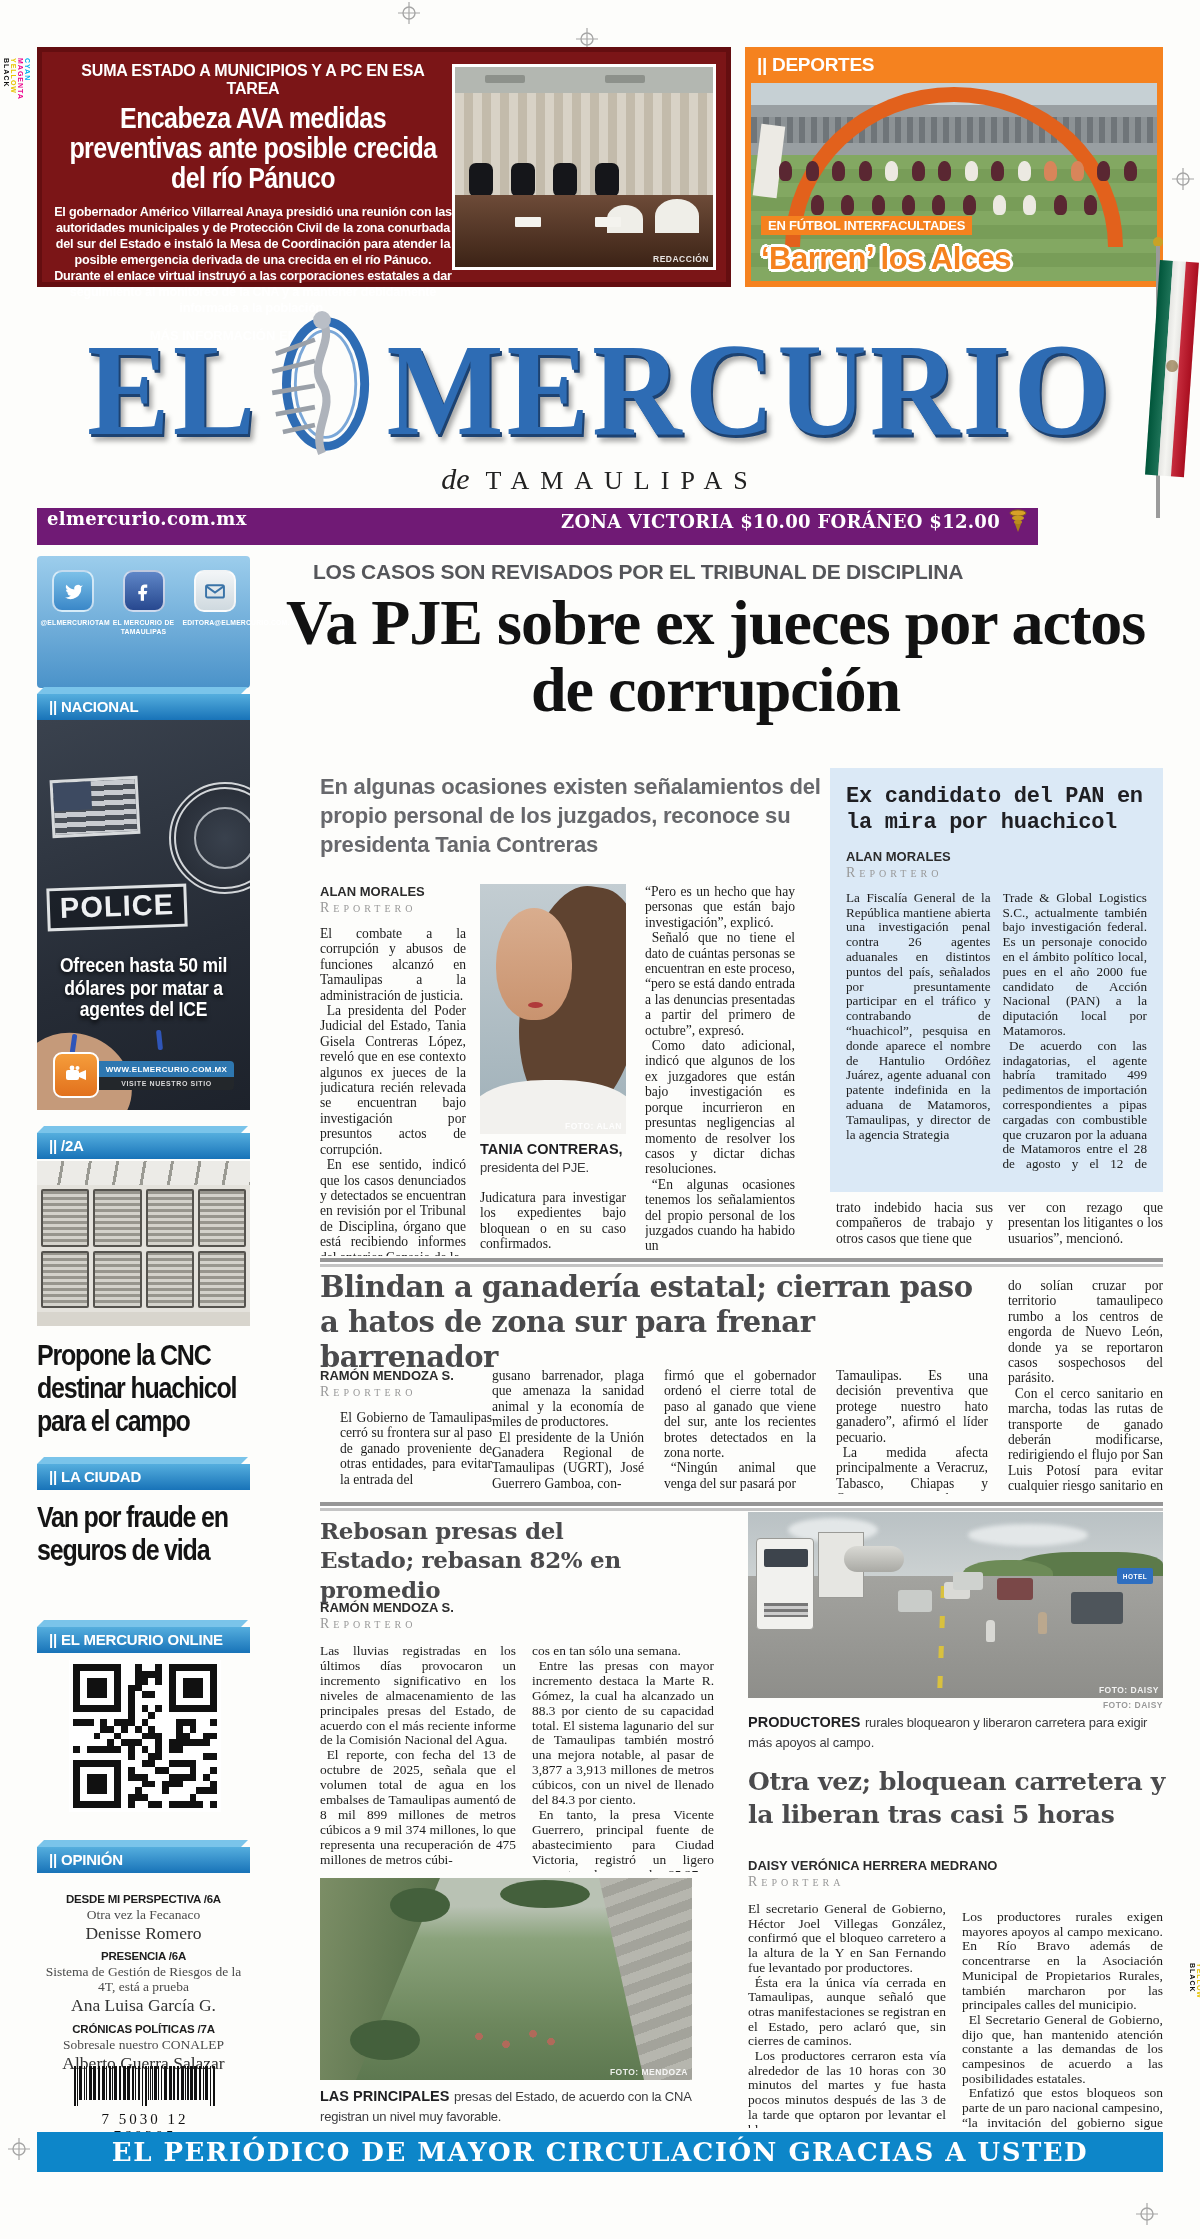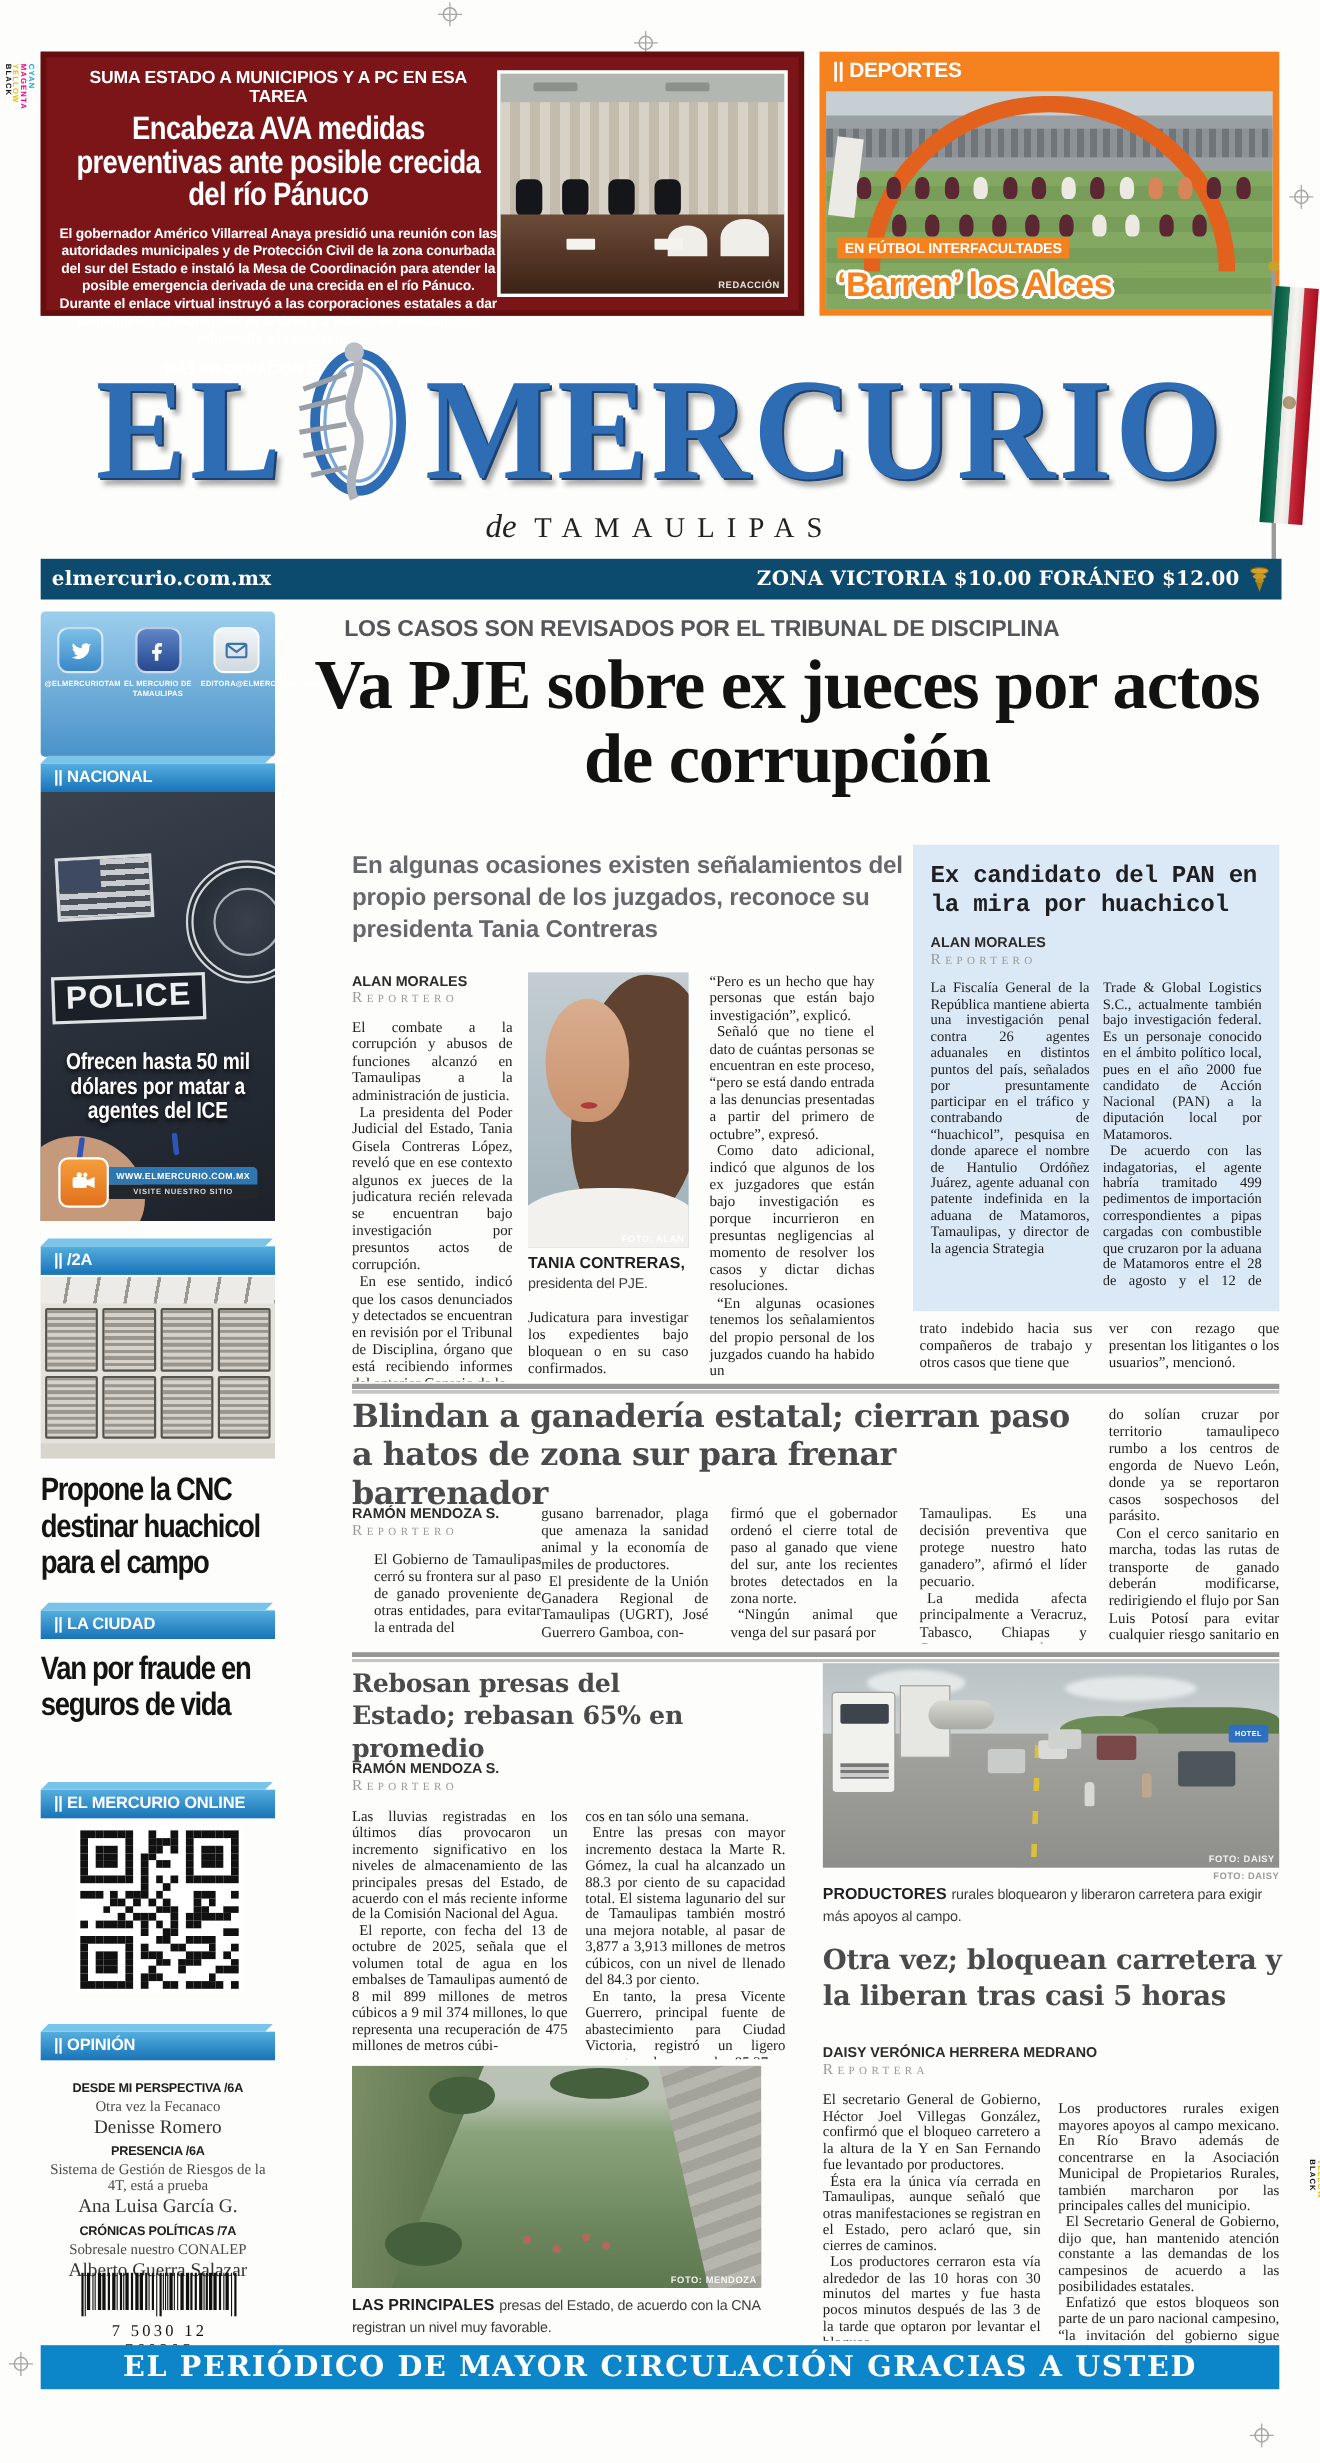--- a/index.html
+++ b/index.html
@@ -53,21 +53,21 @@
   #dateline .sep{color:#888;margin:0 12px;font-weight:400;}
   #masthead{position:absolute;left:37px;top:316px;width:1126px;height:150px;display:flex;align-items:center;justify-content:center;gap:10px;}
   .mast-word{font-family:var(--serif);font-weight:700;font-size:124px;color:#2e6cb4;letter-spacing:3px;line-height:1;transform:scaleY(1.06);
     text-shadow:2px 2px 0 #1d4271,5px 6px 5px rgba(40,40,40,.4);}
   #mast-sub{position:absolute;left:37px;top:462px;width:1126px;text-align:center;color:#222;}
   #mast-sub .de{font-family:var(--serif);font-style:italic;font-size:30px;margin-right:16px;}
   #mast-sub .nm{font-family:var(--serif);font-size:26px;letter-spacing:11px;}
   #flag{position:absolute;left:1124px;top:230px;}
 
   
-  #pricebar{position:absolute;left:37px;top:508px;width:1128px;height:37px;background:#0c4a6e;display:flex;align-items:center;justify-content:space-between;padding:0 10px;}
+  #pricebar{position:absolute;left:37px;top:508px;width:1001px;height:37px;background:#701a75;display:flex;align-items:flex-start;justify-content:space-between;padding:0 10px;}
   .pb-txt{font-family:var(--slab);font-weight:700;font-size:18px;color:#fff;letter-spacing:.3px;}
   .pb-right{display:flex;align-items:center;gap:8px;}
 
   
   #social{position:absolute;left:37px;top:556px;width:213px;height:132px;background:linear-gradient(180deg,#9ccdec,#4a92c9);border-radius:4px;display:flex;justify-content:space-around;padding-top:14px;}
   .soc{width:64px;text-align:center;}
   .soc-ic{width:42px;height:42px;border-radius:10px;margin:0 auto;display:flex;align-items:center;justify-content:center;border:2px solid rgba(255,255,255,.7);}
   .soc-tw{background:linear-gradient(#7cc0e8,#3a87c8);}
   .soc-fb{background:linear-gradient(#5f86c7,#27488f);}
   .soc-em{background:linear-gradient(#f2f5f7,#cfd9df);}
@@ -995,21 +995,21 @@
  El presidente de la Unión Ganadera Regional de Tamaulipas (UGRT), José Guerrero Gamboa, con-</div>
   <div id="gan-col3" class="body">firmó que el gobernador ordenó el cierre total de paso al ganado que viene del sur, ante los recientes brotes detectados en la zona norte.
  “Ningún animal que venga del sur pasará por</div>
   <div id="gan-col4" class="body">Tamaulipas. Es una decisión preventiva que protege nuestro hato ganadero”, afirmó el líder pecuario.
  La medida afecta principalmente a Veracruz, Tabasco, Chiapas y Oaxaca, cuyos embarques de gana-</div>
   <div id="gan-col5" class="body">do solían cruzar por territorio tamaulipeco rumbo a los centros de engorda de Nuevo León, donde ya se reportaron casos sospechosos del parásito.
  Con el cerco sanitario en marcha, todas las rutas de transporte de ganado deberán modificarse, redirigiendo el flujo por San Luis Potosí para evitar cualquier riesgo sanitario en suelo tamaulipeco.</div>
 
   <div class="divider" style="left:320px;top:1502px;width:843px"></div>
 
-  <div id="hl-presas">Rebosan presas del Estado; rebasan 65% en promedio</div>
+  <div id="hl-presas">Rebosan presas del Estado; rebasan 82% en promedio</div>
   <div id="presas-byline" class="byline">
     <div class="name">RAMÓN MENDOZA S.</div>
     <div class="role">Reportero</div>
   </div>
   <div id="presas-col1" class="body">Las lluvias registradas en los últimos días provocaron un incremento significativo en los niveles de almacenamiento de las principales presas del Estado, de acuerdo con el más reciente informe de la Comisión Nacional del Agua.
  El reporte, con fecha del 13 de octubre de 2025, señala que el volumen total de agua en los embalses de Tamaulipas aumentó de 8 mil 899 millones de metros cúbicos a 9 mil 374 millones, lo que representa una recuperación de 475 millones de metros cúbi-</div>
   <div id="presas-col2" class="body">cos en tan sólo una semana.
  Entre las presas con mayor incremento destaca la Marte R. Gómez, la cual ha alcanzado un 88.3 por ciento de su capacidad total. El sistema lagunario del sur de Tamaulipas también mostró una mejora notable, al pasar de 3,877 a 3,913 millones de metros cúbicos, con un nivel de llenado del 84.3 por ciento.
  En tanto, la presa Vicente Guerrero, principal fuente de abastecimiento para Ciudad Victoria, registró un ligero aumento al pasar de 85.27 a 85.18 millones de metros cúbicos, manteniéndose estable con un 68.9 por ciento de su capacidad.</div>
   <div id="dam-photo">

